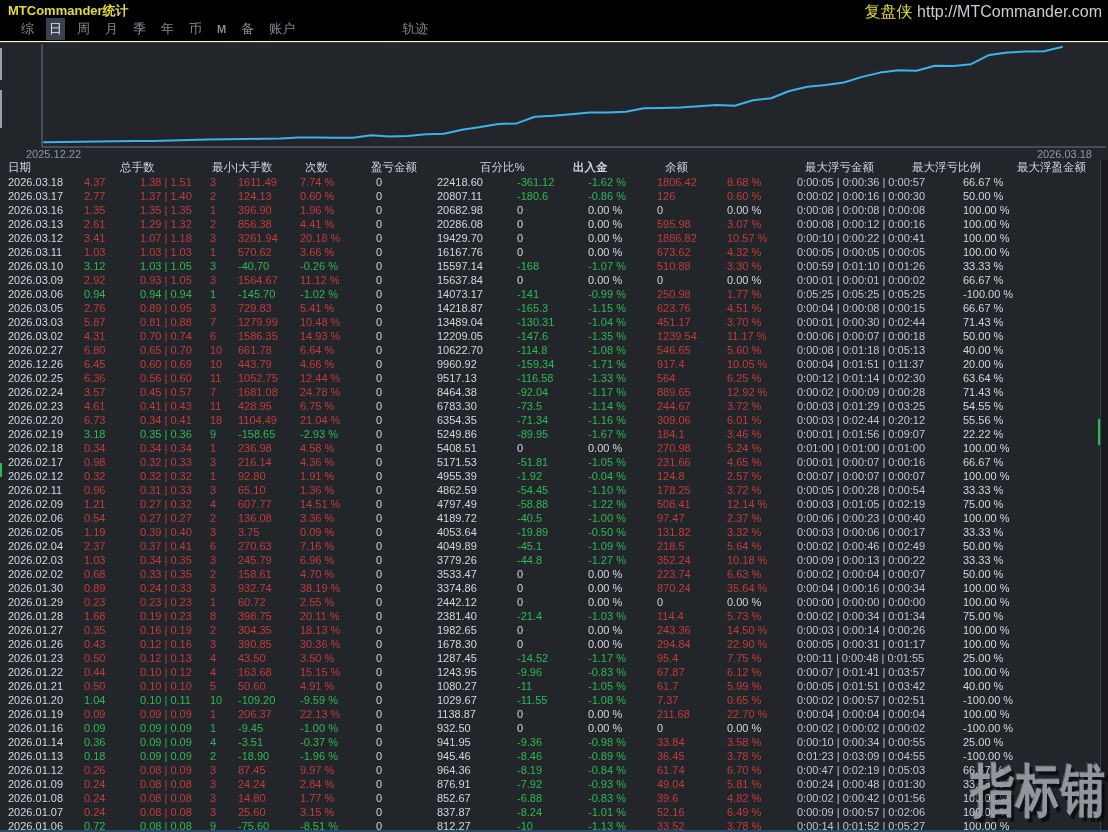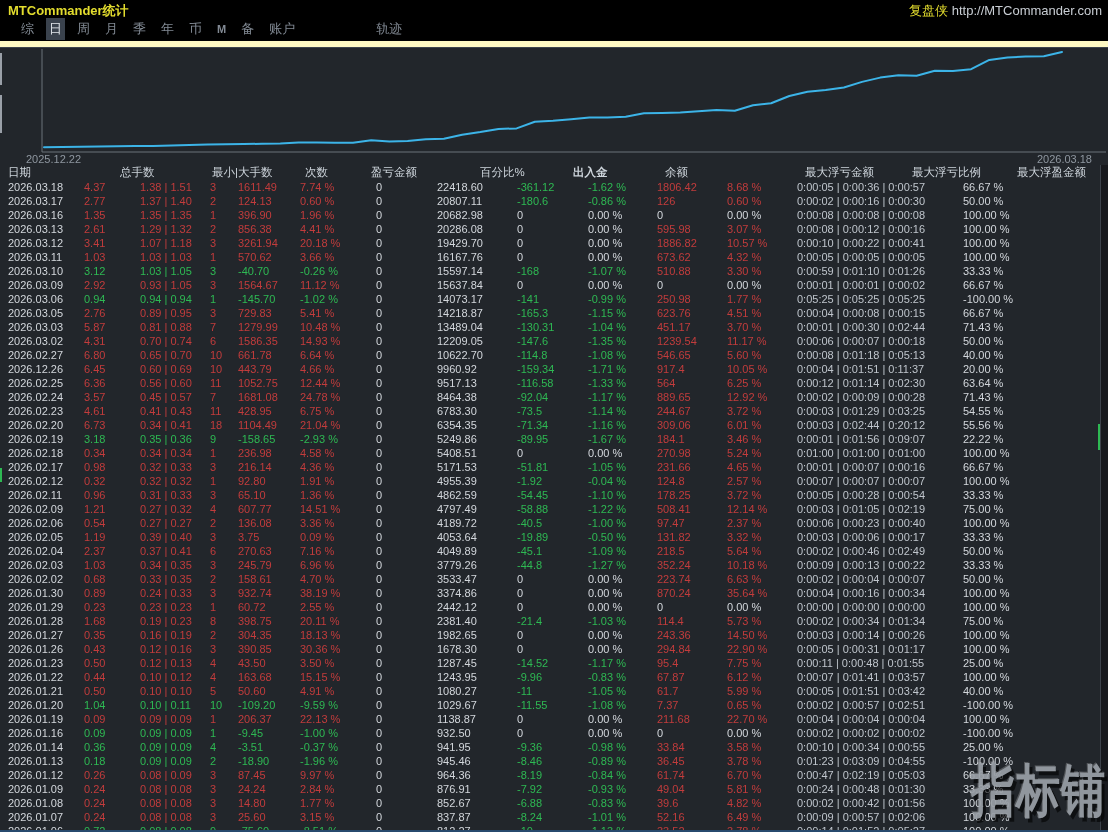--- a/index.html
+++ b/index.html
@@ -3,34 +3,34 @@
 <meta charset="utf-8">
 <style>
   html,body{margin:0;padding:0;background:#000;}
   body{width:1108px;height:832px;overflow:hidden;
        font-family:"Liberation Sans","DejaVu Sans",sans-serif;}
   #win{position:absolute;left:0;top:0;width:1108px;height:684px;background:#000;}
 
   
   #titlebar{position:absolute;left:0;top:0;width:1108px;height:17px;}
   #app-title{position:absolute;left:8px;top:2px;font-size:13px;font-weight:bold;color:#e3dd2e;white-space:nowrap;}
-  #brand{position:absolute;right:6px;top:2px;font-size:13px;white-space:nowrap;}
+  #brand{position:absolute;right:6px;top:2px;font-size:16px;white-space:nowrap;}
   #brand .bn{color:#e3dd2e;}
   #brand .bu{color:#c9ced4;}
 
   
   #menubar{position:absolute;left:18px;top:17px;height:24px;display:flex;align-items:center;gap:9px;}
   .tab{font-size:13px;color:#828a94;padding:2px 3px;cursor:default;white-space:nowrap;}
   .tab.active{background:#3a424d;color:#e2e6eb;}
   .tab.m{font-size:11px;font-weight:bold;}
-  .tab.far{margin-left:66px;}
+  .tab.far{margin-left:92px;}
 
   
   #panel{position:absolute;left:0;top:41px;width:1108px;height:791px;background:#22262b;
-         border-top:6px solid #fef9c3;box-sizing:border-box;}
+         border-top:1px solid #fef9c3;box-sizing:border-box;}
   #chart{position:absolute;left:0;top:0;width:1108px;height:106px;}
   .axis-label{position:absolute;top:106px;font-size:11px;color:#8f97a0;}
   #axis-start{left:26px;}
   #axis-end{right:16px;}
 
   
   .grid{display:grid;grid-template-columns:76px 56px 70px 28px 62px 76px 61px 80px 71px 69px 70px 70px 166px 145px;
         padding-left:8px;white-space:nowrap;}
   #thead{position:absolute;left:0;top:118px;width:1100px;height:15px;font-size:11.5px;color:#ced5dc;gap:36px;}
   #thead span{overflow:visible;}

